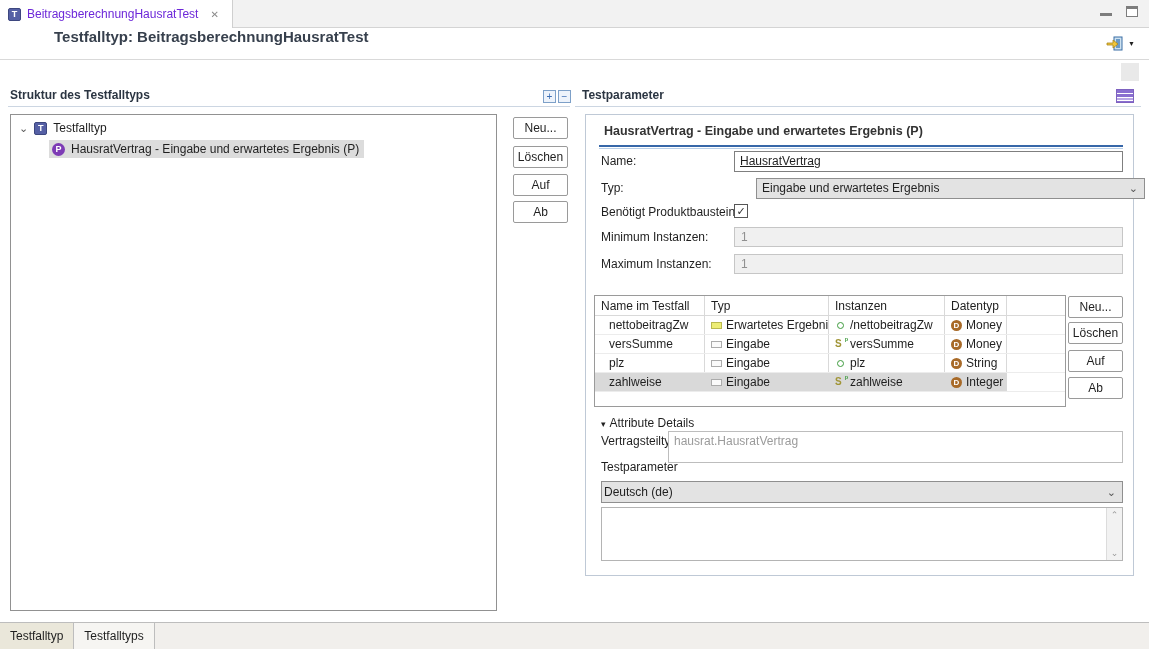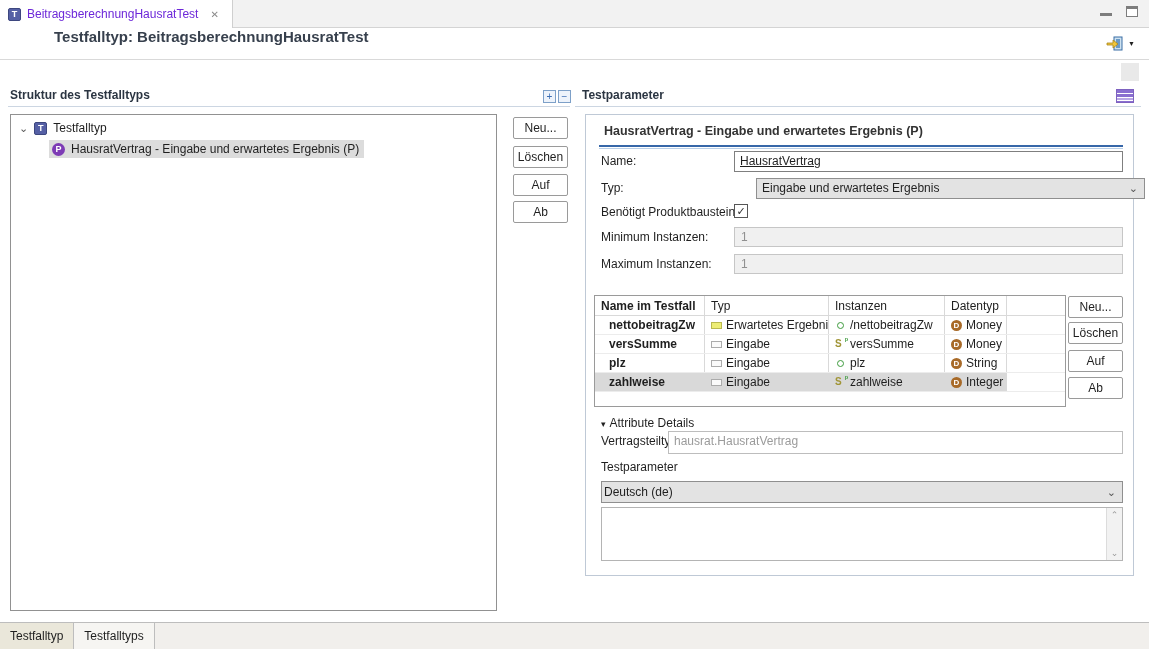--- a/index.html
+++ b/index.html
@@ -60,33 +60,33 @@
     color:#909090; font-size:12px; padding:0 6px; line-height:18px; }
   .checkbox { position:absolute; left:148px; width:14px; height:14px; border:1px solid #565656; background:#fff;
     font-size:11px; line-height:12px; text-align:center; color:#2d2d2d; font-weight:bold; }
 
   
   .ptable { position:absolute; left:8px; top:180px; width:472px; height:112px; border:1px solid #9a9a9a; background:#fff; }
   .prow { display:flex; height:19px; align-items:center; border-bottom:1px solid #ececec; }
   .prow.hdr { height:20px; border-bottom:1px solid #d9d9d9; }
   .prow.sel { background:#d9d9d9; }
   .pc { height:100%; display:flex; align-items:center; padding-left:6px; gap:4px; border-right:1px solid #d9d9d9; overflow:hidden; white-space:nowrap; }
-  .c0 { width:110px;font-weight:bold; } .c1 { width:124px; } .c2 { width:116px; } .c3 { width:62px; } .c4 { width:58px; border-right:none; background:#fff; }
+  .c0 { width:110px; } .c1 { width:124px; } .c2 { width:116px; } .c3 { width:62px; } .c4 { width:58px; border-right:none; background:#fff; }
   .prow .c0 { padding-left:14px; } .prow.hdr .c0 { padding-left:6px; }
   .typ-rect { width:11px; height:7px; border:1px solid #ababab; background:#fafafa; flex:0 0 auto; }
   .typ-rect.expected { background:#eded75; border-color:#b9b94e; }
   .attr-circle { width:7px; height:7px; border:1.6px solid #3e9b3e; border-radius:50%; flex:0 0 auto; margin:0 2px; }
   .attr-s { position:relative; width:11px; height:12px; flex:0 0 auto; font-size:10px; font-weight:bold; color:#a09435; line-height:12px; }
   .attr-s::after { content:"ᵖ"; position:absolute; right:-2px; top:-3px; color:#3e9b3e; font-size:8px; }
   .d-icon { width:11px; height:11px; border-radius:50%; background:#a86a28; color:#fff; font-size:8px; font-weight:bold;
     display:inline-flex; align-items:center; justify-content:center; flex:0 0 auto; }
 
   
   .twistie { color:#1f1f1f; font-size:9px; margin-right:4px; }
-  .vt-input { position:absolute; left:82px; top:316px; width:455px; height:23px; border:1px solid #bdbdbd; background:#fff;
+  .vt-input { position:absolute; left:82px; top:316px; width:455px; height:32px; border:1px solid #bdbdbd; background:#fff;
     color:#9b9b9b; font-size:12px; padding:0 5px; line-height:18px; }
   .lang-combo { position:absolute; left:15px; top:366px; width:522px; height:22px; border:1px solid #8f8f8f; background:#e3e3e3;
     font-size:12px; padding:0 2px; line-height:20px; }
   .desc-area { position:absolute; left:15px; top:392px; width:522px; height:54px; border:1px solid #b4b4b4; background:#fff; }
   .scrollbar { position:absolute; right:0; top:0; width:16px; height:100%; background:#f2f2f2; border-left:1px solid #dcdcdc;
     display:flex; flex-direction:column; justify-content:space-between; align-items:center; color:#9a9a9a; font-size:9px; padding:2px 0; }
 
   
   .bottom-bar { left:0; top:622px; width:1149px; height:27px; background:#f1efec; border-top:1px solid #bdbdbd; display:flex; }
   .btab { height:100%; padding:0 10px; display:flex; align-items:center; font-size:12px; color:#1f1f1f;

